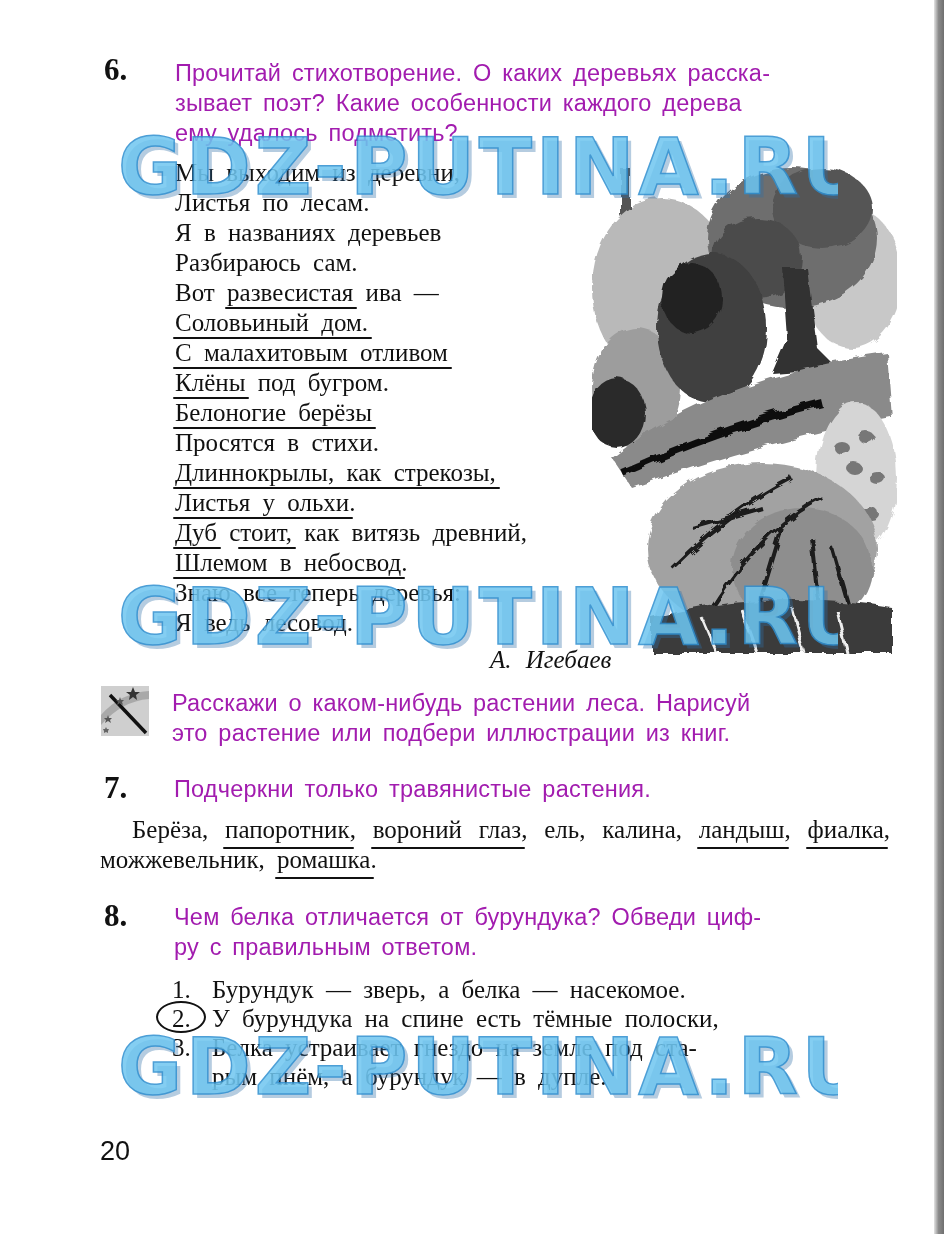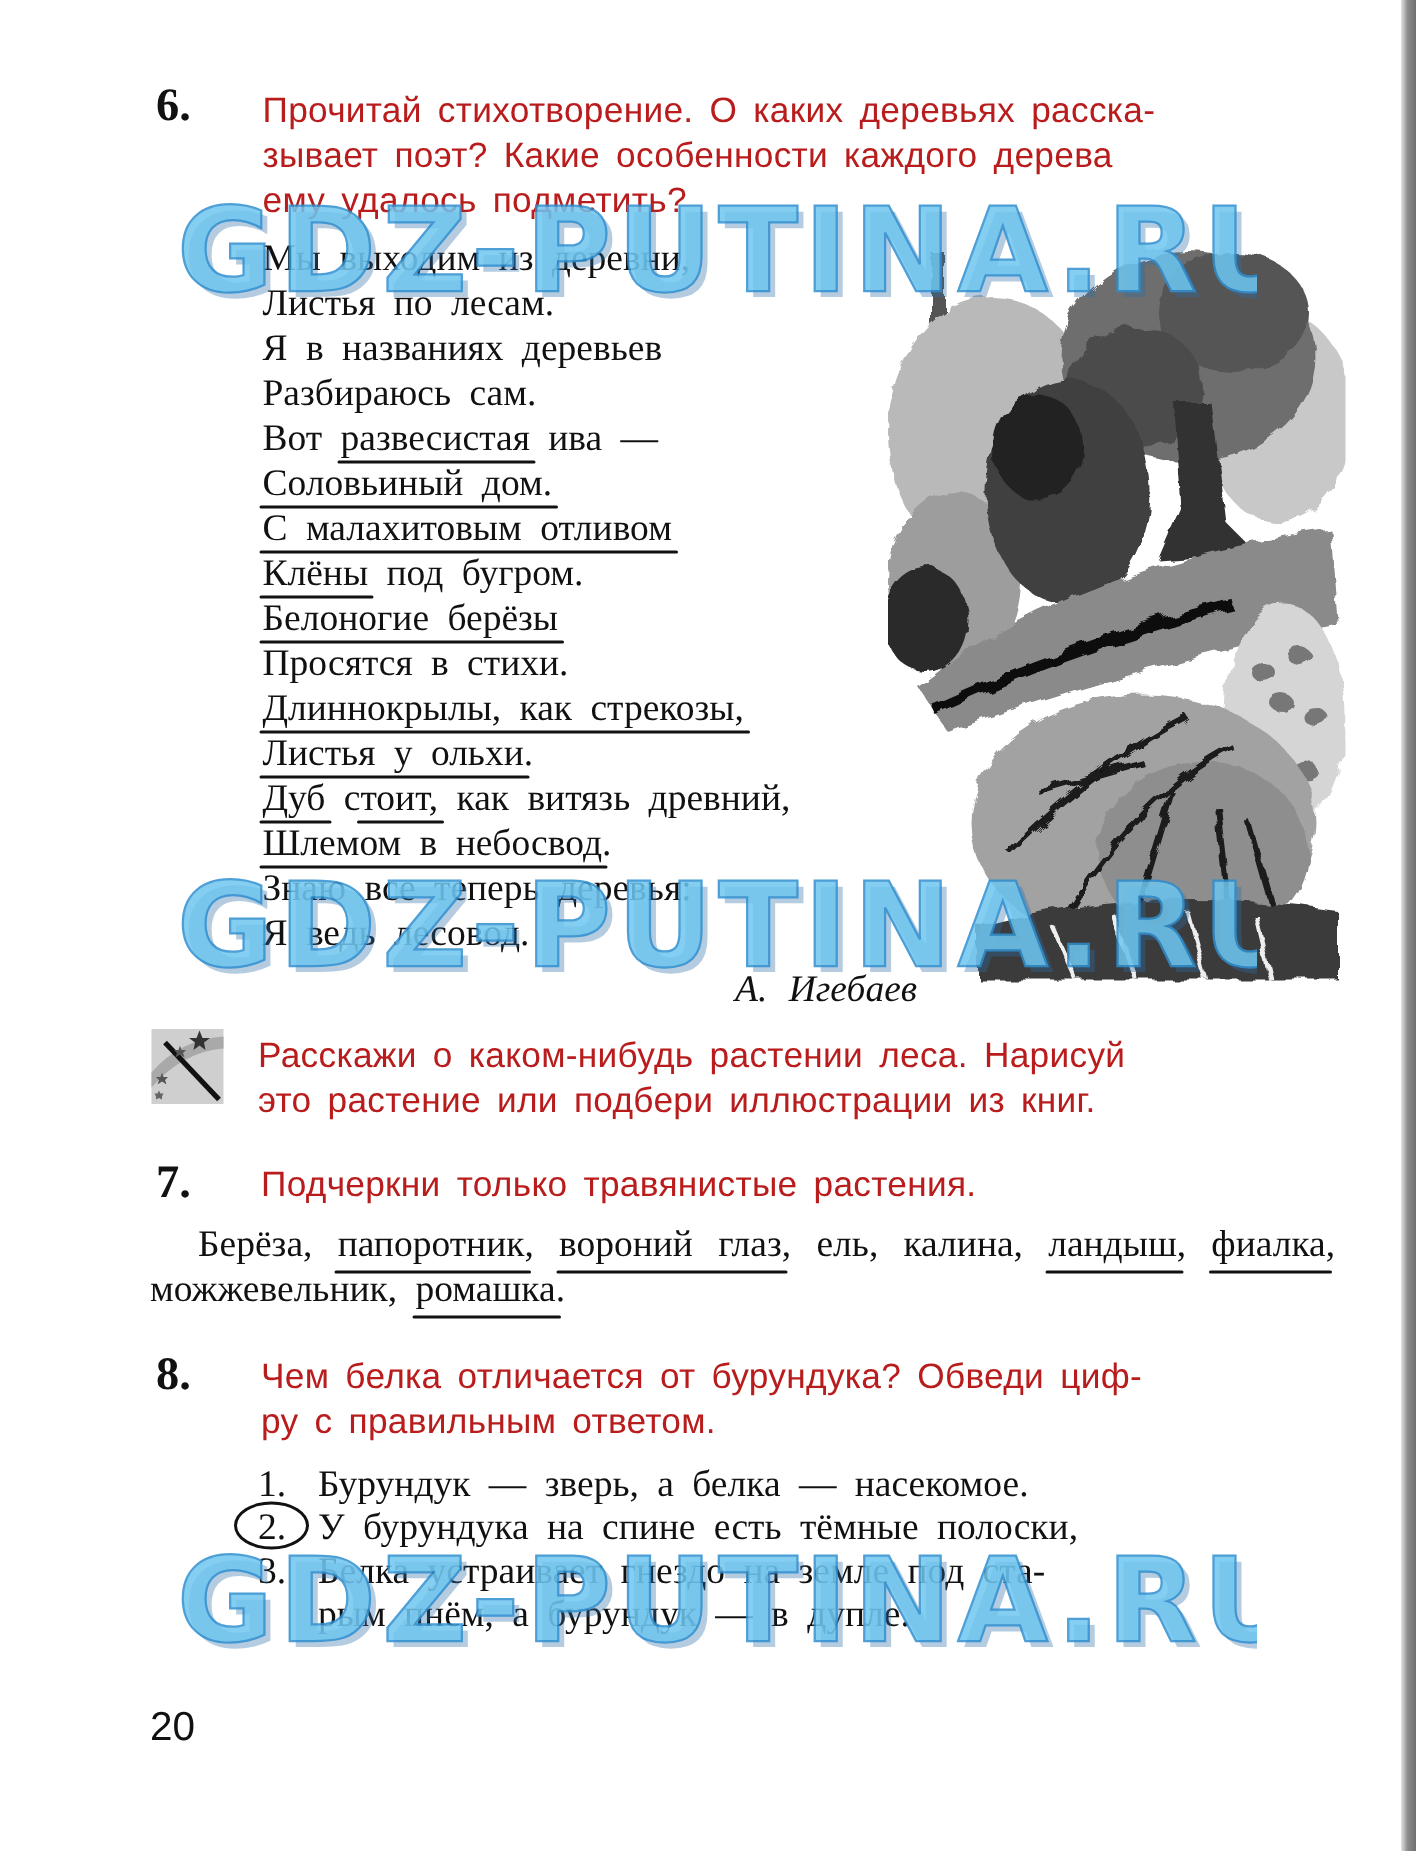--- a/index.html
+++ b/index.html
@@ -9,21 +9,21 @@
   .edge-shadow {
     position: absolute; right: 0; top: 0; width: 10px; height: 1234px;
     background: linear-gradient(to right, #e4e4e4 0%, #8c8c8c 45%, #6f6f6f 100%);
   }
   .num {
     position: absolute; font-family: "Liberation Serif", serif; font-weight: bold;
     font-size: 31px; color: #111;
   }
   .task {
     position: absolute; font-family: "Liberation Sans", sans-serif; font-size: 23.5px;
-    line-height: 30px; color: #b91c1c; letter-spacing: 0.2px; word-spacing: 4px;
+    line-height: 30px; color: #a21caf; letter-spacing: 0.2px; word-spacing: 4px;
     text-align: justify; text-align-last: left;
   }
   .task span { display: block; }
   .poem {
     position: absolute; left: 175px; top: 158px; width: 470px;
     font-family: "Liberation Serif", serif; font-size: 25px; line-height: 30px;
     color: #111; word-spacing: 6px;
   }
   .poem .line { display: block; height: 30px; white-space: nowrap; position: relative; }
   .u { position: relative; }

